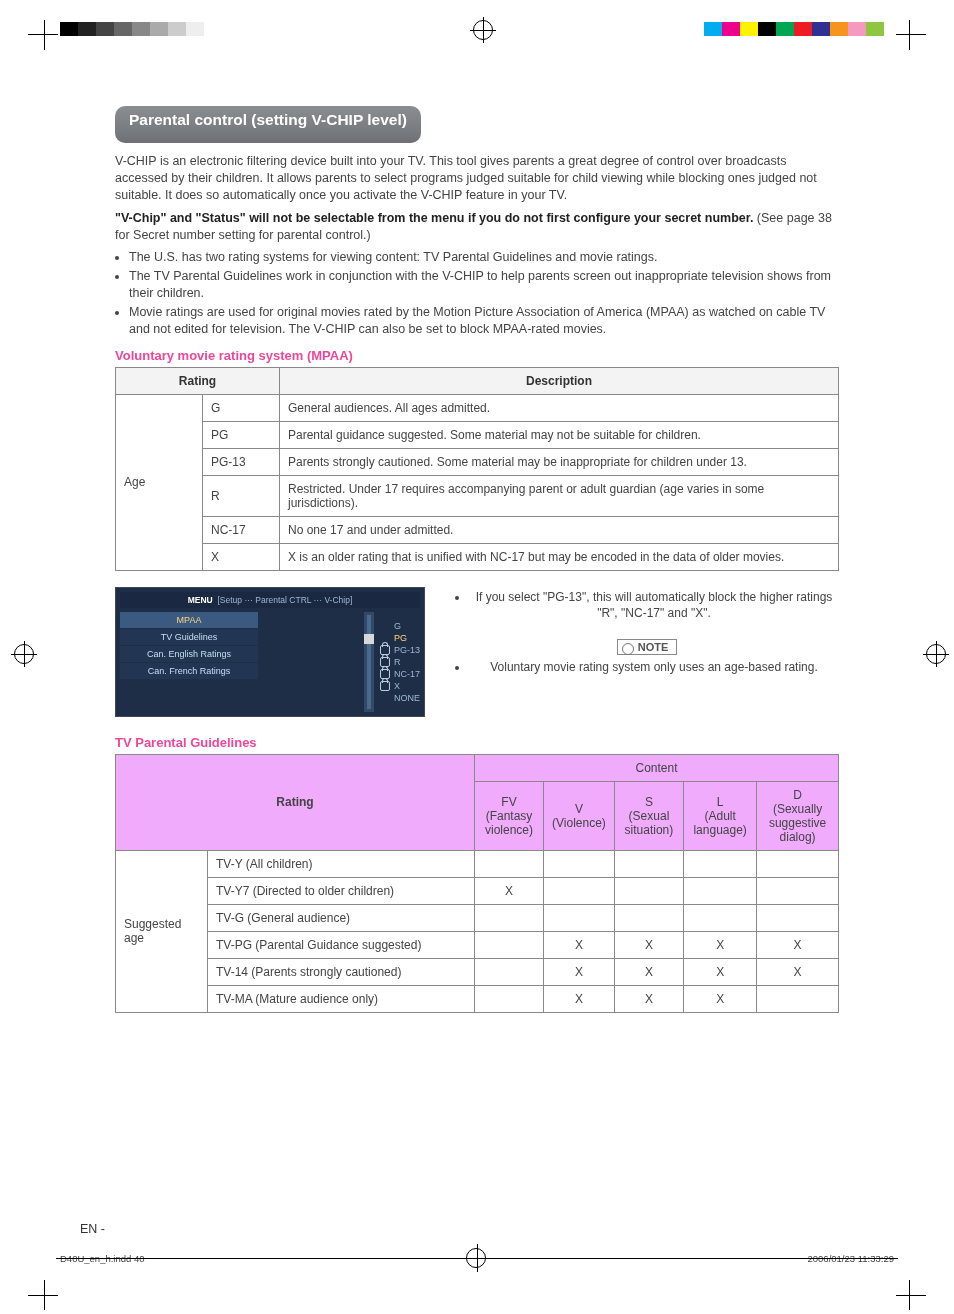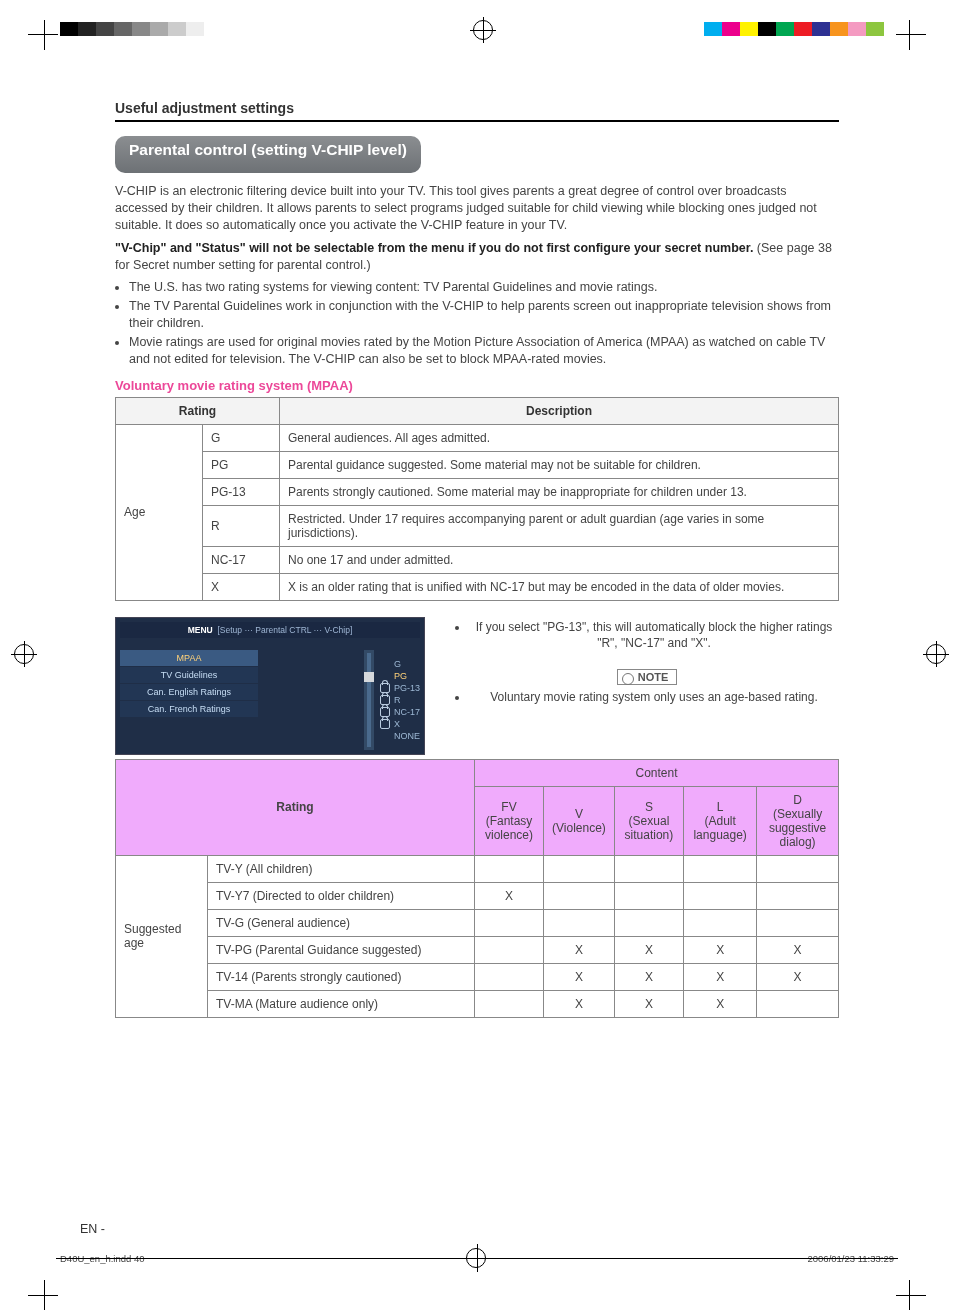--- a/index.html
+++ b/index.html
@@ -64,21 +64,21 @@
   table.data td { padding:6px 8px; border:1px solid #888; vertical-align:middle; color:#444; }
 
   
   .osd-wrap { display:flex; gap:30px; margin-top:16px;text-align:center; }
   .osd {
     width: 300px; background:#1f2e47; color:#fff; font-size:9.5px;
     border:1px solid #445; padding:4px;
   }
   .osd .crumb { background:#1a2842; padding:3px 6px; color:#9fb6d4; font-size:8.5px; }
   .osd .crumb b { color:#fff; }
-  .osd-body { display:flex; margin-top:12px; }
+  .osd-body { display:flex; margin-top:4px; }
   .osd-left { width:46%; }
   .osd-left div { background:#223654; padding:3px 6px; margin-bottom:1px; color:#c7def5; font-size:9px; }
   .osd-left div.sel { background:#3a5a82; color:#ffd27a; }
   .osd-right { flex:1; display:flex; align-items:center; justify-content:flex-end; gap:6px; }
   .slider { width:10px; background:#334a66; height:100px; position:relative; }
   .slider .track { position:absolute; left:3px; right:3px; top:3px; bottom:3px; background:#4a6a8d; }
   .slider .knob { position:absolute; left:0; right:0; top:22px; height:10px; background:#d6d9dc; }
   .osd-list { font-size:9px; color:#9cb7d3; }
   .osd-list div { padding:1px 0; display:flex; align-items:center; gap:4px; }
   .osd-list .lock { display:inline-block; width:8px; height:8px; border:1px solid #b9cce0; border-radius:2px; position:relative; }
@@ -151,21 +151,20 @@
     <div style="position:absolute; left:50%; top:20px; transform:translateX(-50%);" class="reg-mark"></div>
   </div>
   <div class="side-reg" style="left:8px;">
       <div class="reg-mark"></div>
     </div>
   <div class="side-reg" style="right:8px;">
       <div class="reg-mark"></div>
     </div>
 
   
-  <h1 class="section-title">Useful adjustment settings</h1>
   <div class="pill">Parental control (setting V-CHIP level)</div>
 
   <p>V-CHIP is an electronic filtering device built into your TV. This tool gives parents a great degree of control over broadcasts accessed by their children. It allows parents to select programs judged suitable for child viewing while blocking ones judged not suitable. It does so automatically once you activate the V-CHIP feature in your TV.</p>
   <p><span class="bold">"V-Chip" and "Status" will not be selectable from the menu if you do not first configure your secret number.</span><span> (See page 38 for Secret number setting for parental control.)</span></p>
 
   <ul class="bullets" id="bullets">
       <li>The U.S. has two rating systems for viewing content: TV Parental Guidelines and movie ratings.</li>
       <li>The TV Parental Guidelines work in conjunction with the V-CHIP to help parents screen out inappropriate television shows from their children.</li>
       <li>Movie ratings are used for original movies rated by the Motion Picture Association of America (MPAA) as watched on cable TV and not edited for television. The V-CHIP can also be set to block MPAA-rated movies.</li>
     </ul>
@@ -262,20 +261,21 @@
       <ul class="bullets" style="margin-top:2px;">
         <li>If you select "PG-13", this will automatically block the higher ratings "R", "NC-17" and "X".</li>
       </ul>
       <div class="note-tag">NOTE</div>
       <ul class="bullets" style="margin-top:2px;">
         <li>Voluntary movie rating system only uses an age-based rating.</li>
       </ul>
     </div>
   </div>
 
+  <div class="subhead" style="margin-top:18px;">TV Parental Guidelines</div>
   <table class="tvpg">
     <thead>
       <tr>
         <th colspan="2" rowspan="2" class="rh">Rating</th>
         <th colspan="5">Content</th>
       </tr>
       <tr id="tvpg-head2">
           <th>FV<br>(Fantasy violence)</th>
           <th>V<br>(Violence)</th>
           <th>S<br>(Sexual situation)</th>

